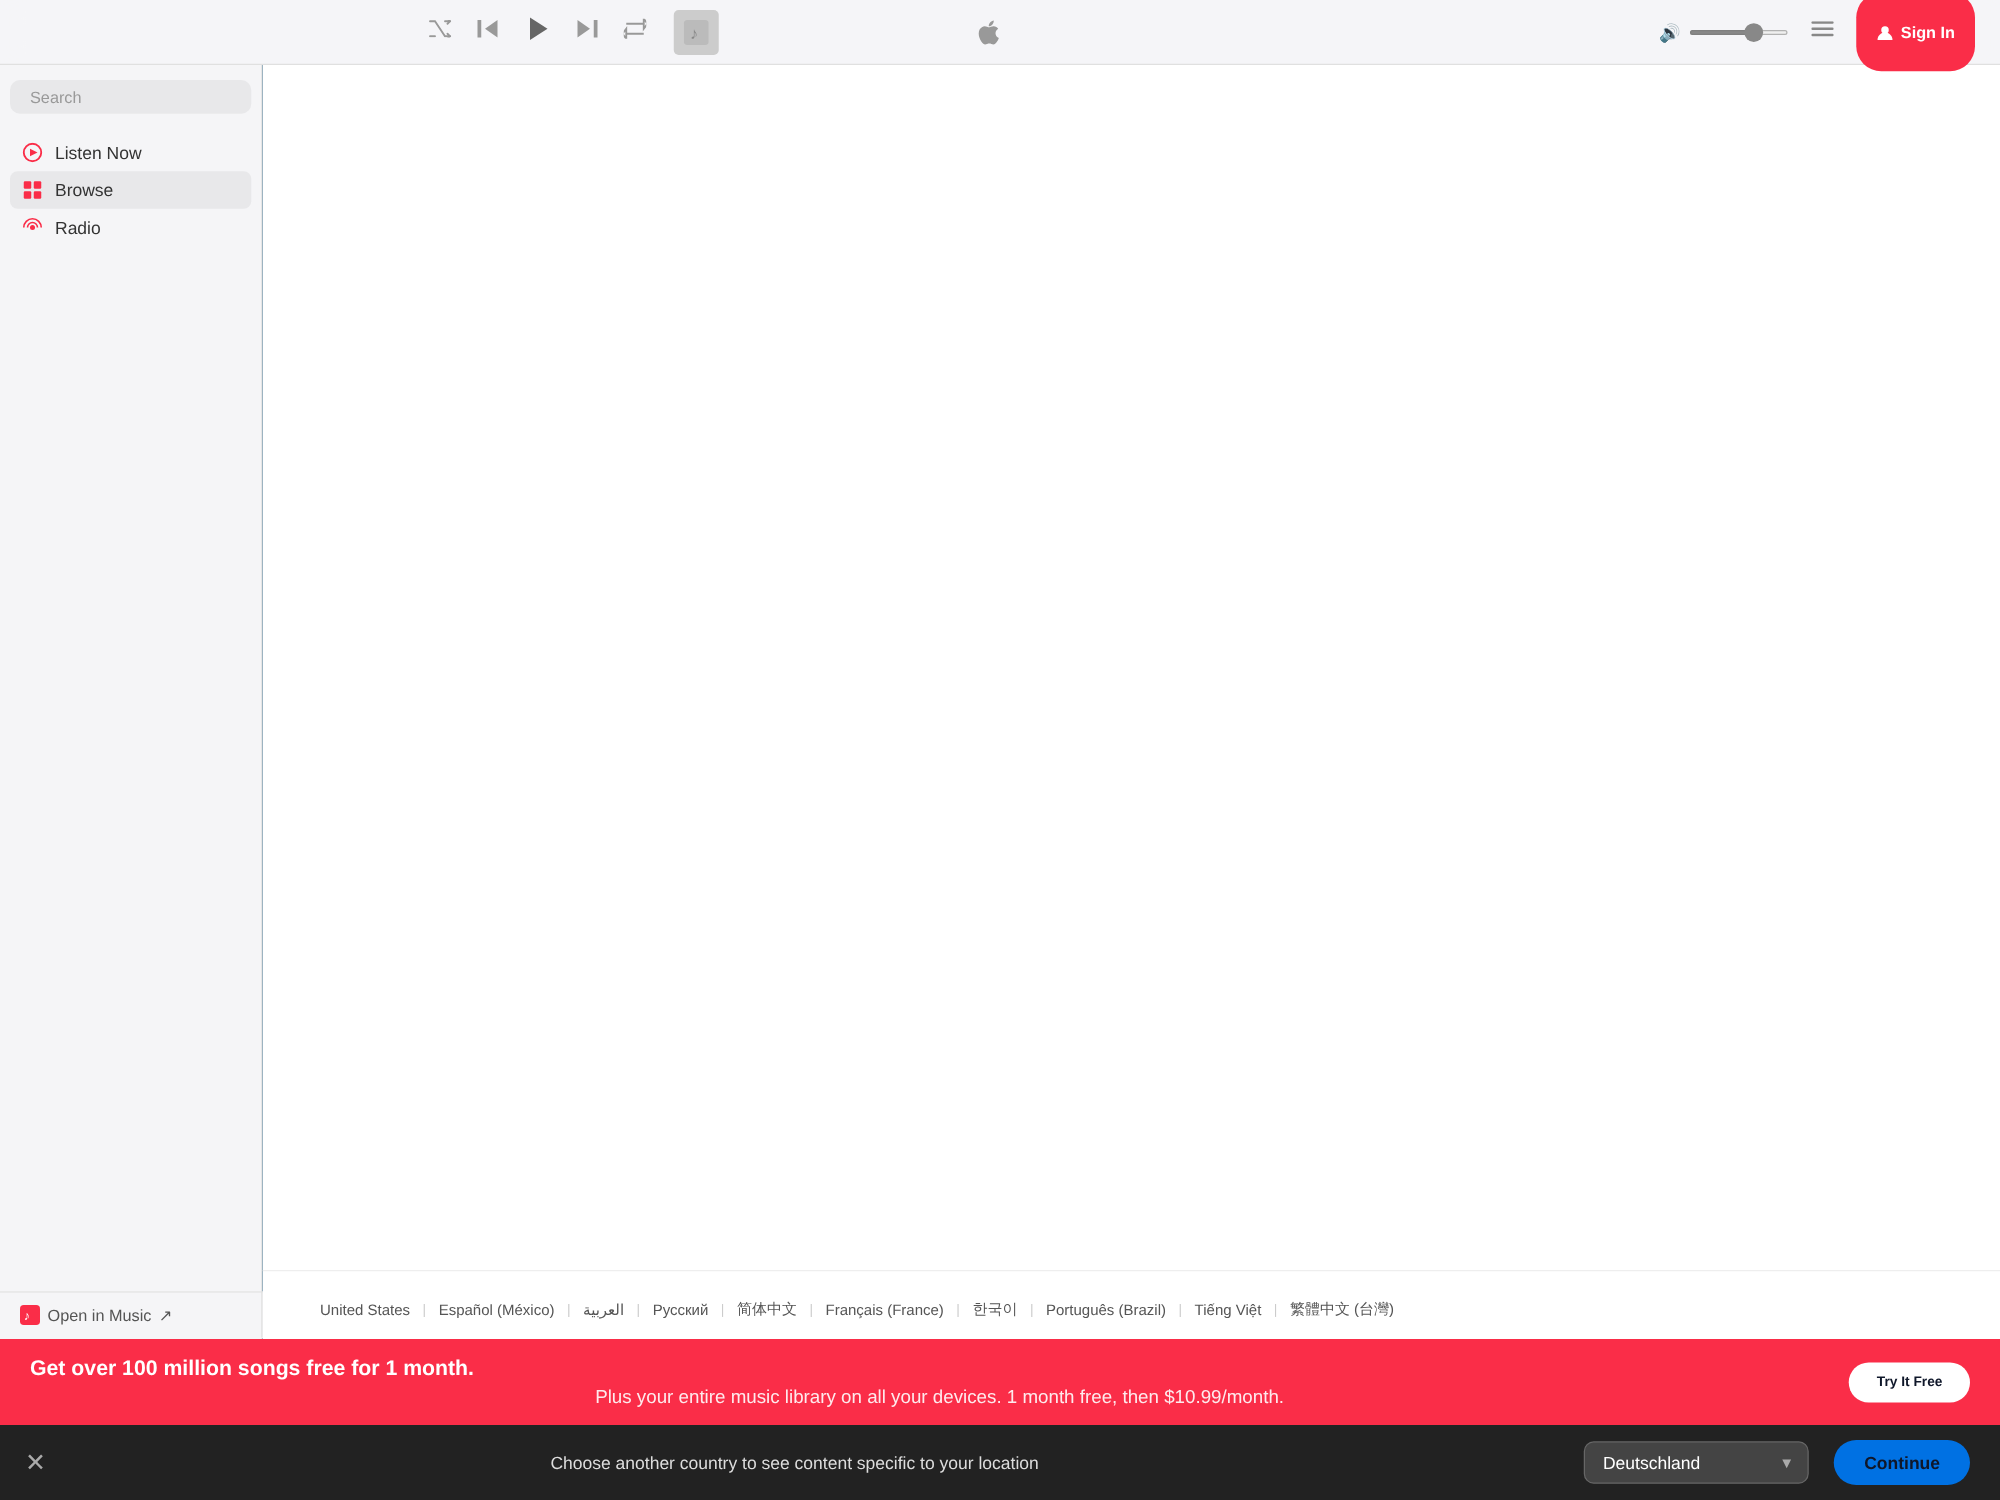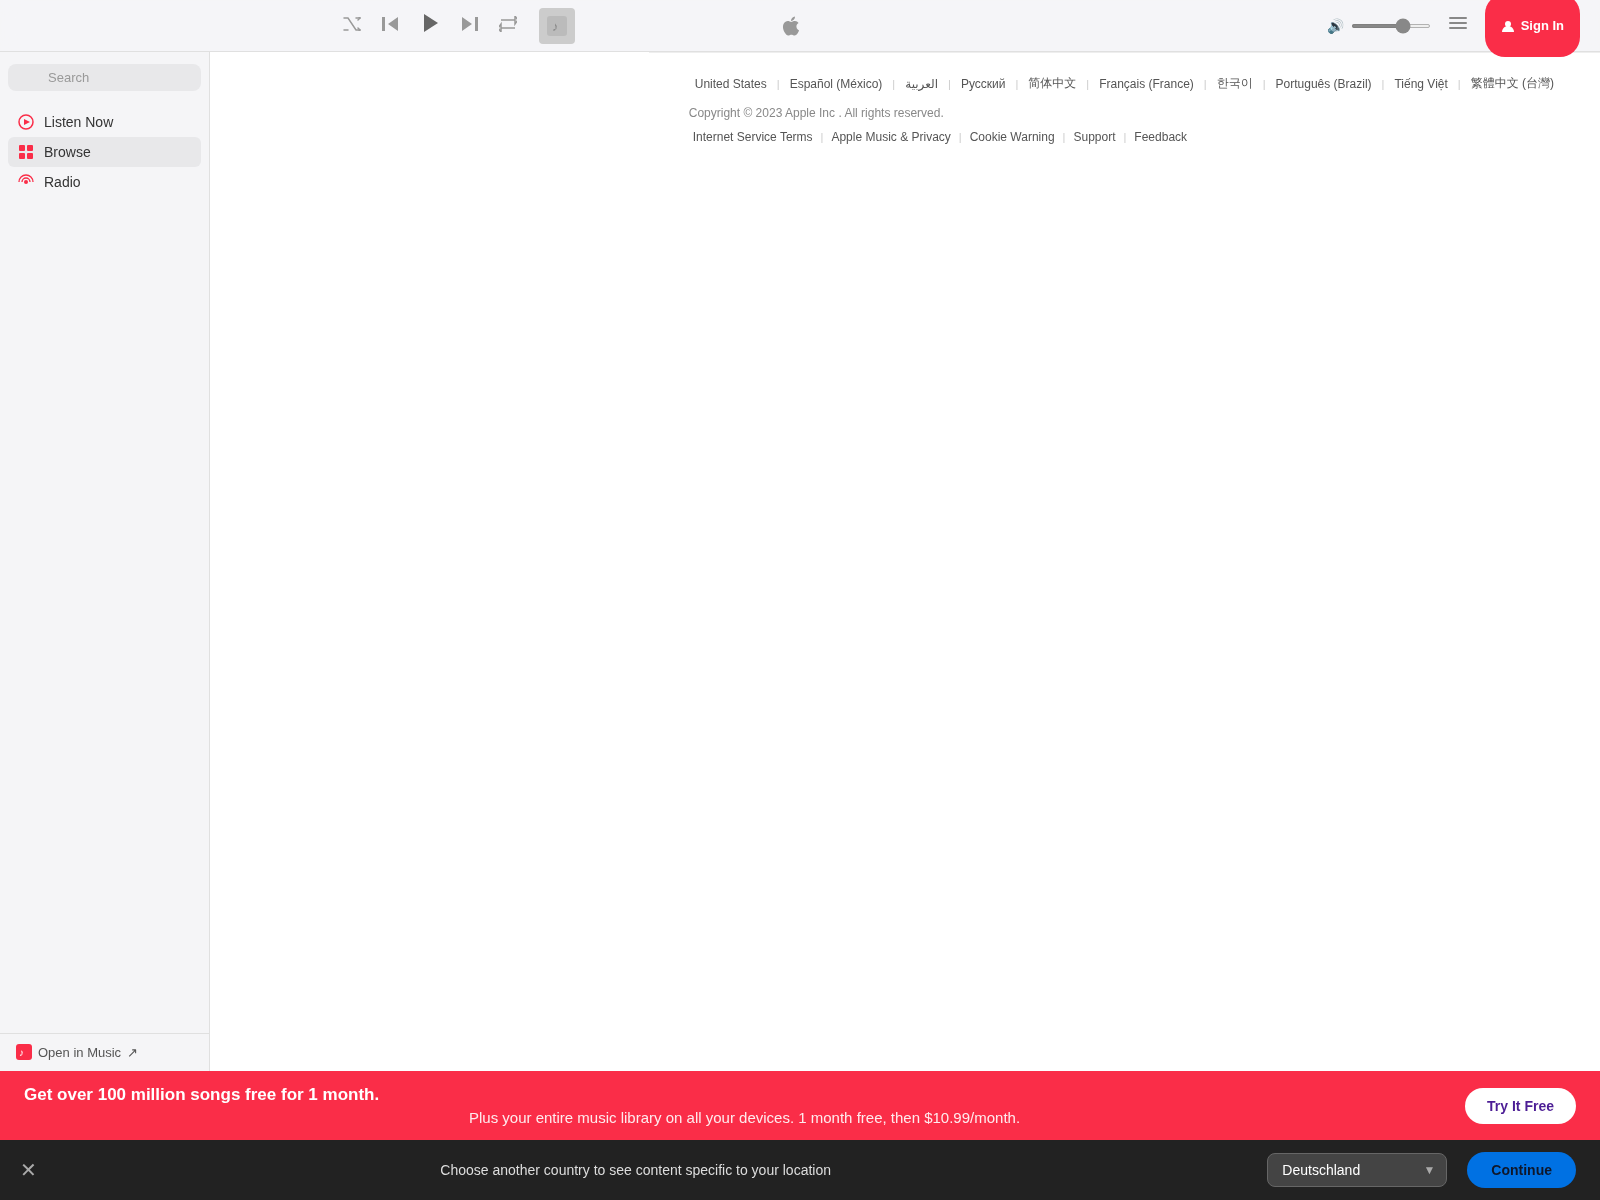--- a/index.html
+++ b/index.html
@@ -43,21 +43,21 @@
       display: flex; flex-direction: column;
       padding: 12px 8px;
       height: calc(1200px - 52px - 60px);
       overflow-y: auto;
     }
     .search-box {
       display: flex; align-items: center;
       background: #e8e8ea; border-radius: 8px;
       padding: 6px 10px; margin-bottom: 16px; gap: 6px;
     }
-    .search-input { background: none; border: none; outline: none; font-size: 13px; color: #4d7c0f; flex: 1; margin-left: 24px; }
+    .search-input { background: none; border: none; outline: none; font-size: 13px; color: #4d7c0f; flex: 1; }
     .search-input::placeholder { color: #999; }
 
     .nav-item {
       display: flex; align-items: center; gap: 10px;
       padding: 7px 10px; border-radius: 6px; cursor: pointer;
       font-size: 14px; color: #333; font-weight: 500;
     }
     .nav-item.active { background: #e8e8ea; }
 
     
@@ -66,21 +66,21 @@
       border-right: 1px solid #e0e0e0; border-top: 1px solid #e0e0e0;
       background: #f5f5f7; padding: 10px 16px;
     }
     .open-music-link { display: flex; align-items: center; gap: 6px; font-size: 13px; color: #555; cursor: pointer; }
 
     
     .main-content {
       flex: 1;
       background: #0c4a6e;
       overflow-y: auto;
-      display: flex; flex-direction: row;
+      display: flex; flex-direction: column;
       position: relative;
     }
 
     .content-area { flex: 1; background: #fff; min-height: 600px; }
 
     
     .footer { padding: 20px 40px 30px; background: #fff; border-top: 1px solid #eee; }
     .language-row { display: flex; flex-wrap: wrap; gap: 4px; margin-bottom: 12px; align-items: center; }
     .lang-item { font-size: 12px; color: #555; cursor: pointer; padding: 2px 6px; }
     .lang-sep { color: #ccc; font-size: 11px; }
@@ -94,21 +94,21 @@
     .promo-banner {
       position: fixed; bottom: 60px; left: 0; right: 0;
       background: #fa2d48; color: white;
       display: flex; align-items: center;
       padding: 14px 24px;
       z-index: 200;
     }
     .promo-text { flex: 1; }
     .promo-title { font-size: 17px; font-weight: 700; margin-bottom: 4px; }
     .promo-subtitle { font-size: 15px; opacity: 0.9; text-align: center; }
-    .try-free-btn { background: white; color: #4c1d95; border: none; border-radius: 20px; padding: 10px 22px; font-size: 14px; font-weight: 700; cursor: pointer; white-space: nowrap; text-align: right; }
+    .try-free-btn { background: white; color: #0f172a; border: none; border-radius: 20px; padding: 10px 22px; font-size: 11px; font-weight: 700; cursor: pointer; white-space: nowrap; text-align: right; }
 
     
     .country-bar {
       position: fixed; bottom: 0; left: 0; right: 0;
       background: #222; color: white;
       display: flex; align-items: center; justify-content: center;
       padding: 12px 24px; gap: 20px; z-index: 300; height: 60px;
     }
     .country-text { font-size: 14px; color: #ddd; flex: 1; text-align: center; }
     .country-select-wrapper { position: relative; display: flex; align-items: center; }

